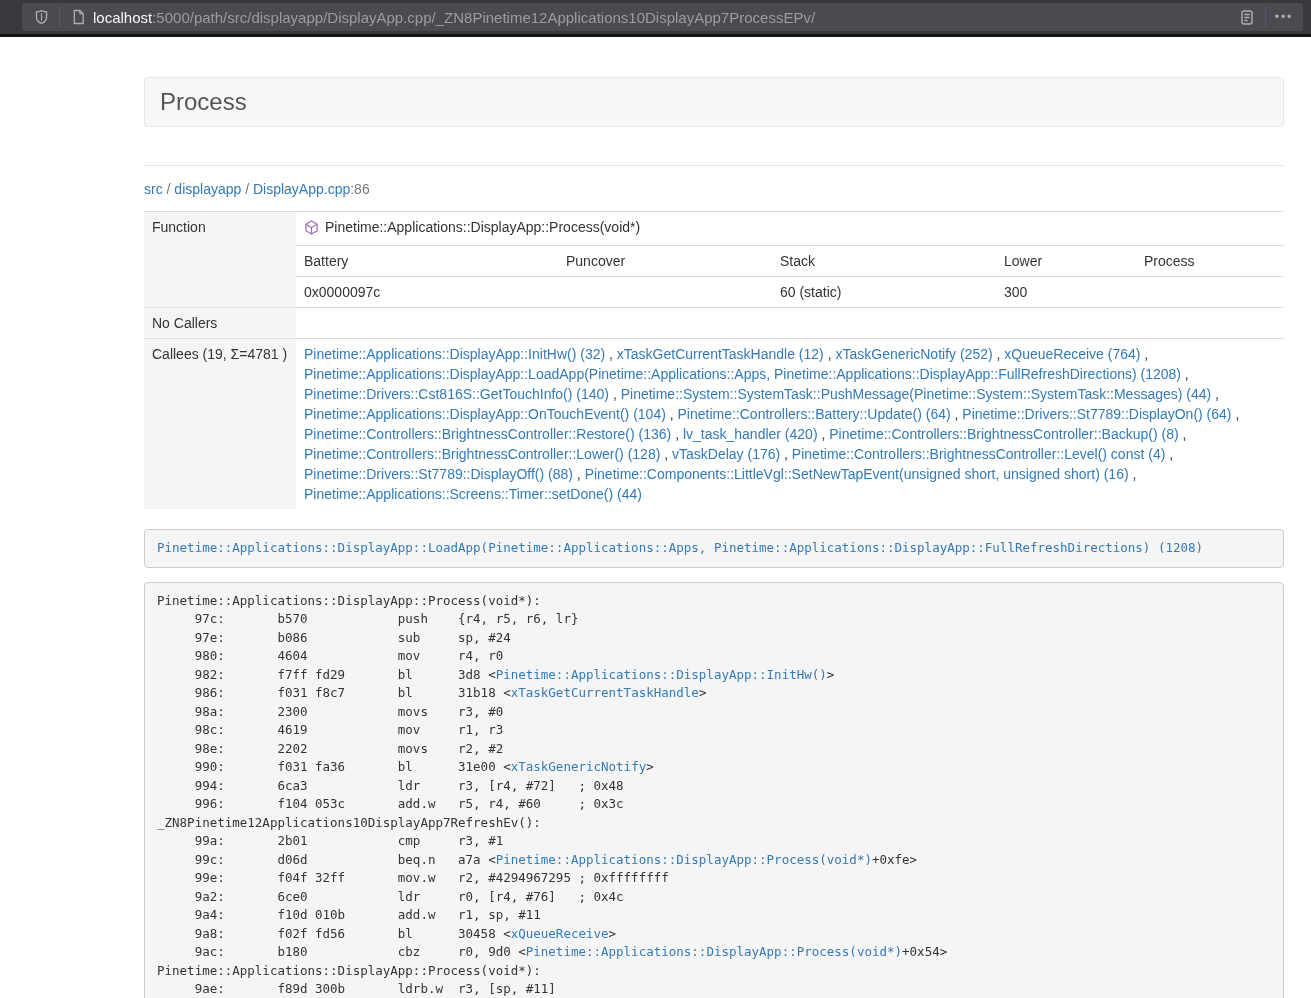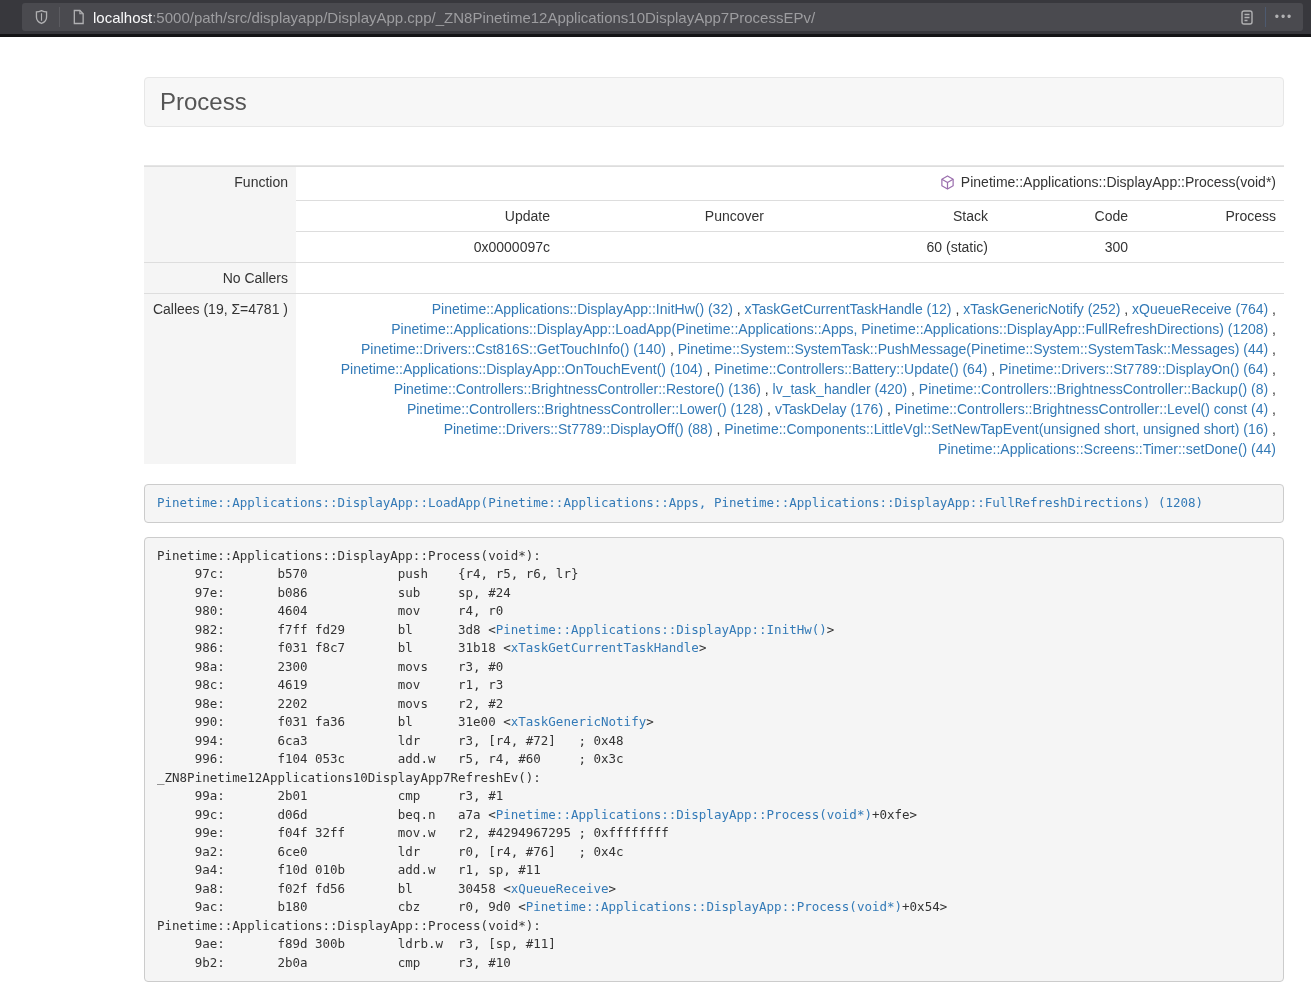--- a/index.html
+++ b/index.html
@@ -31,21 +31,21 @@
     padding:10px 15px; font-size:24px; line-height:28px; color:#555;
   }
   hr.rule { margin:38px 0 0 0; border:0; border-top:1px solid #e5e5e5; }
   .breadcrumb { margin:13px 0 12px 0; line-height:20px; }
   a { color:#337ab7; text-decoration:none; }
   .crumb-sep, .crumb-suffix { color:#777; }
   
   table.main { width:100%; border-collapse:collapse; }
   table.main th, table.main td {
     padding:5px 8px; border-top:1px solid #ddd; vertical-align:top;
-    text-align:right; line-height:20px; font-weight:normal;
+    text-align:left; line-height:20px; font-weight:normal;
   }
   th.rowlabel { background:#f5f5f5; font-weight:bold; width:152px; }
   td.colhead { font-weight:bold; }
   col.c-addr{width:262px;} col.c-rem{width:214px;} col.c-stack{width:224px;} col.c-code{width:140px;}
   .fn-icon { display:inline-block; vertical-align:-3px; margin-right:6px; }
   
   pre.box {
     background:#f5f5f5; border:1px solid #ccc; border-radius:4px;
     padding:9px 12px; margin:20px 0 0 0;
     font-family:"DejaVu Sans Mono", monospace; font-size:12.5px; line-height:18.5px;
@@ -84,20 +84,27 @@
 </div>
 
 <div class="content">
 
   <div class="app-header">
     <span>Process</span>
   </div>
 
   <hr class="rule">
 
+  <div class="breadcrumb">
+    <a href="#">src</a>
+    <span class="crumb-sep">/</span>
+    <a href="#">displayapp</a>
+    <span class="crumb-sep">/</span>
+    <a href="#">DisplayApp.cpp</a><span class="crumb-suffix">:86</span>
+  </div>
 
   <table class="main">
     <colgroup>
       <col style="width:152px">
         <col class="c-addr">
         <col class="c-rem">
         <col class="c-stack">
         <col class="c-code">
         <col>
     </colgroup>
@@ -107,24 +114,24 @@
       <td colspan="5">
         <span class="fn-icon">
           <svg width="15" height="15" viewBox="0 0 16 16" aria-hidden="true">
             <path d="M8 1 L14 4.5 V11.5 L8 15 L2 11.5 V4.5 Z" fill="none" stroke="#9b6fae" stroke-width="1.3" stroke-linejoin="round"></path>
             <path d="M2 4.5 L8 8 L14 4.5 M8 8 V15" fill="none" stroke="#9b6fae" stroke-width="1.3" stroke-linejoin="round"></path>
           </svg>
         </span><span>Pinetime::Applications::DisplayApp::Process(void*)</span>
       </td>
     </tr>
     <tr>
-      <td class="colhead">Update</td>
+      <td class="colhead">Battery</td>
       <td class="colhead">Puncover</td>
       <td class="colhead">Stack</td>
-      <td class="colhead">Code</td>
+      <td class="colhead">Lower</td>
       <td class="colhead">Process</td>
     </tr>
     <tr>
       <td>0x0000097c</td>
       <td></td>
       <td>60 (static)</td>
       <td>300</td>
       <td></td>
     </tr>
     <tr>

